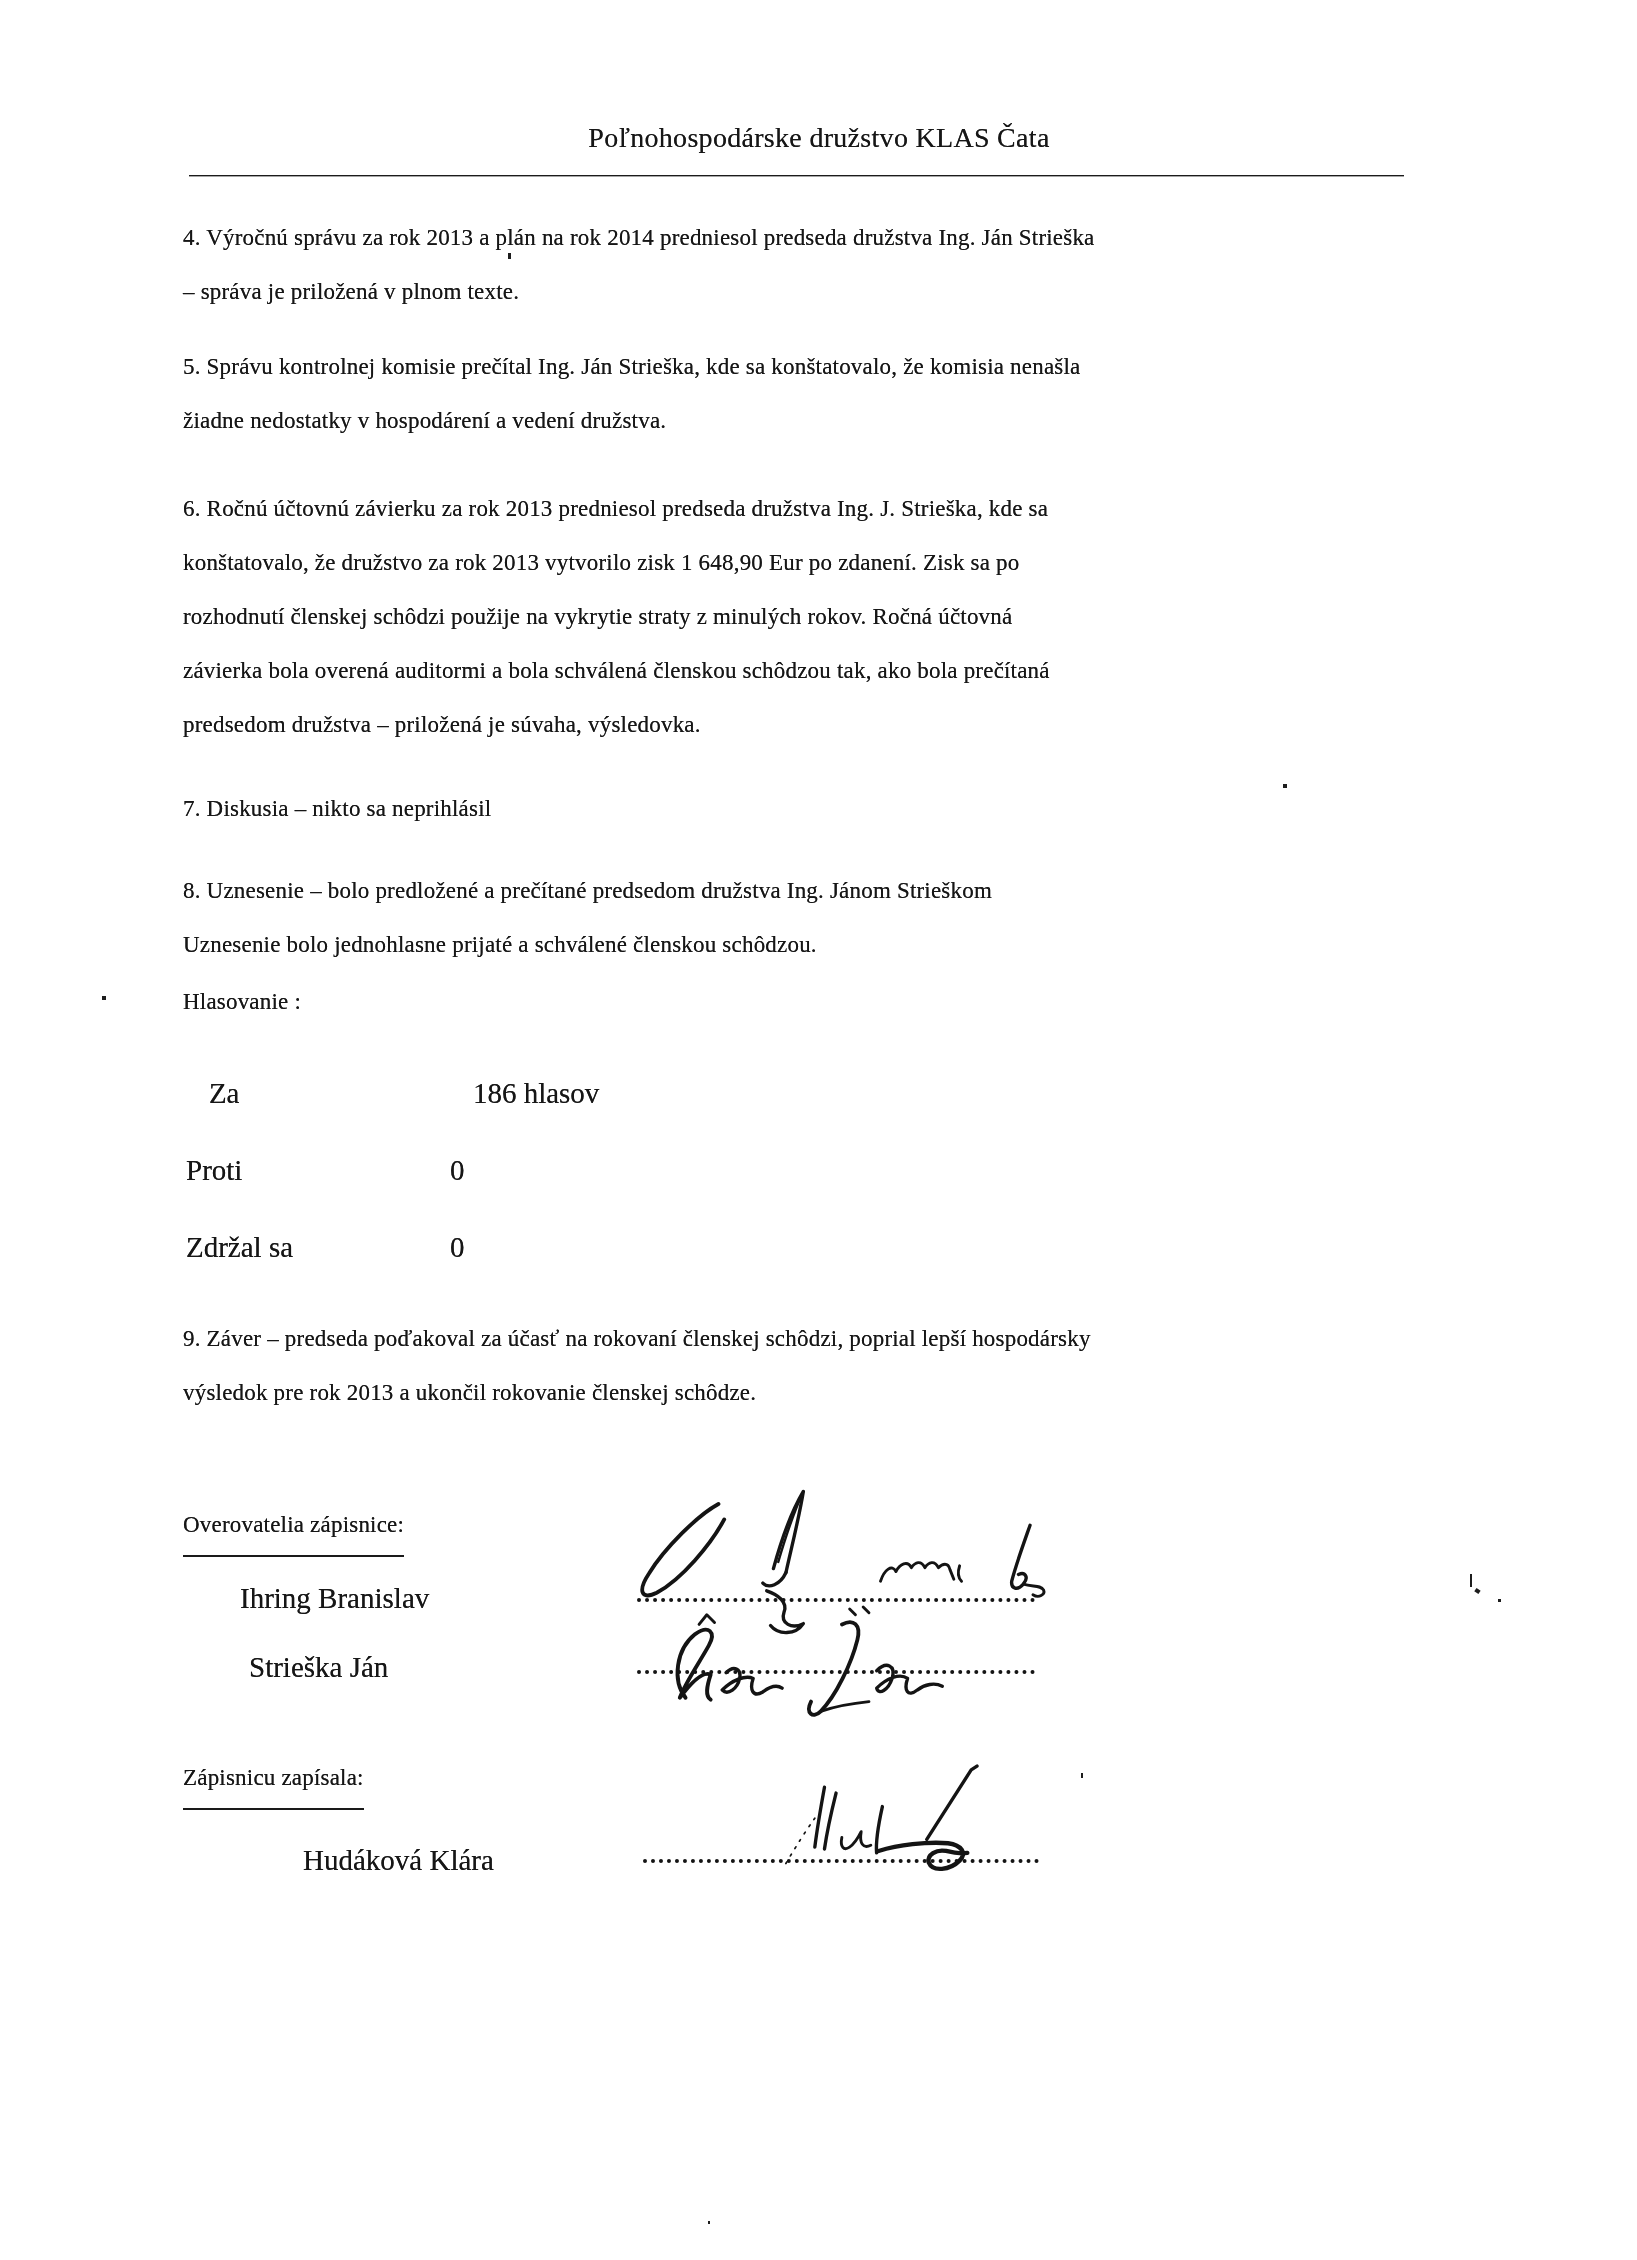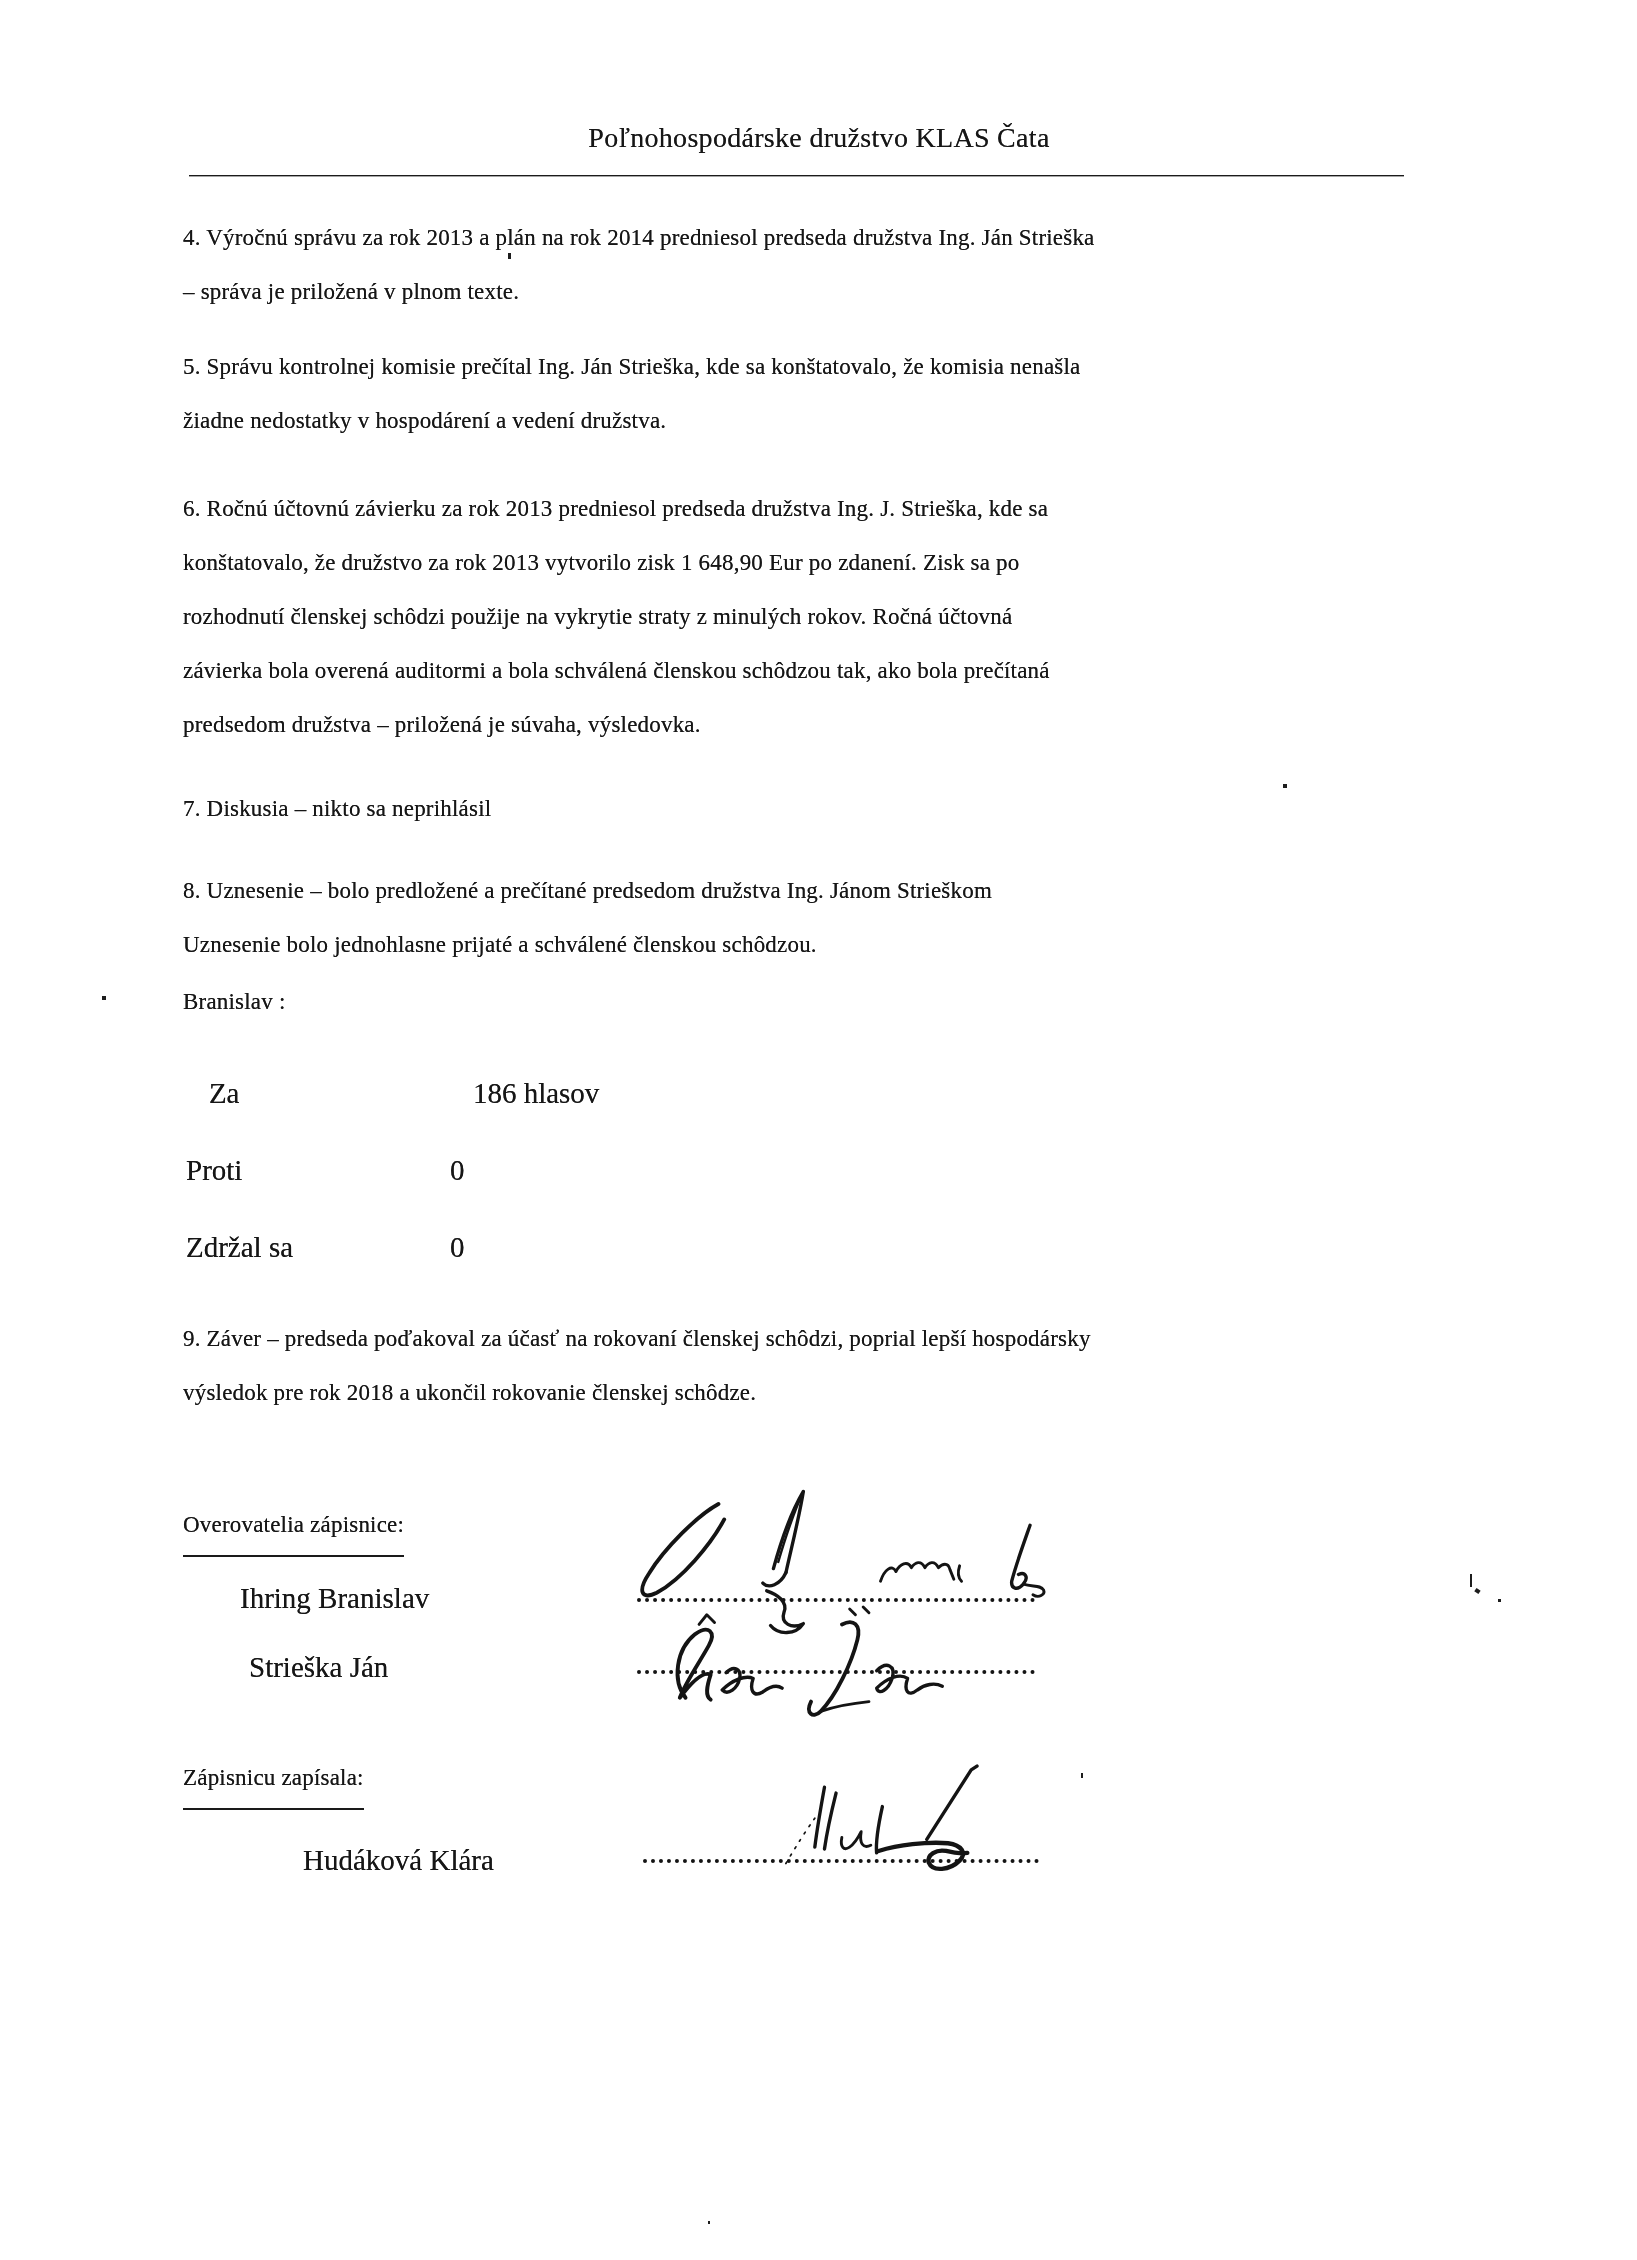--- a/index.html
+++ b/index.html
@@ -80,40 +80,40 @@
 
   <div class="doc-text" style="top:782px;">
     <div class="doc-line">7. Diskusia – nikto sa neprihlásil</div>
   </div>
 
   <div class="doc-text" style="top:864px;">
     <div class="doc-line">8. Uznesenie – bolo predložené a prečítané predsedom družstva Ing. Jánom Strieškom</div>
     <div class="doc-line">Uznesenie bolo jednohlasne prijaté a schválené členskou schôdzou.</div>
   </div>
 
-  <div class="doc-text" style="top:975px;">Branislav :</div>
+  <div class="doc-text" style="top:975px;">Hlasovanie :</div>
 
   <div class="vote-table">
     <div class="vote-row">
       <span class="vote-label" style="padding-left:2.9px;margin-left:20px;">Za</span>
       <span class="vote-value">186 hlasov</span>
     </div>
     <div class="vote-row">
       <span class="vote-label">Proti</span>
       <span class="vote-value">0</span>
     </div>
     <div class="vote-row">
       <span class="vote-label">Zdržal sa</span>
       <span class="vote-value">0</span>
     </div>
   </div>
 
   <div class="doc-text" style="top:1312px;">
     <div class="doc-line">9. Záver – predseda poďakoval za účasť na rokovaní členskej schôdzi, poprial lepší hospodársky</div>
-    <div class="doc-line">výsledok pre rok 2018 a ukončil rokovanie členskej schôdze.</div>
+    <div class="doc-line">výsledok pre rok 2013 a ukončil rokovanie členskej schôdze.</div>
   </div>
 
   <div class="doc-text" style="top:1498px;">
     <span class="underlined-heading">Overovatelia zápisnice:</span>
   </div>
   <div class="sig-name" style="top:1571px;left:240px;text-align:center;">Ihring Branislav</div>
   <div class="sig-name" style="top:1640px;left:249px;">Strieška Ján</div>
 
   <div class="dotted-line" style="top:1598px;left:637px;width:398px;"></div>
   <div class="dotted-line" style="top:1670px;left:637px;width:398px;"></div>

